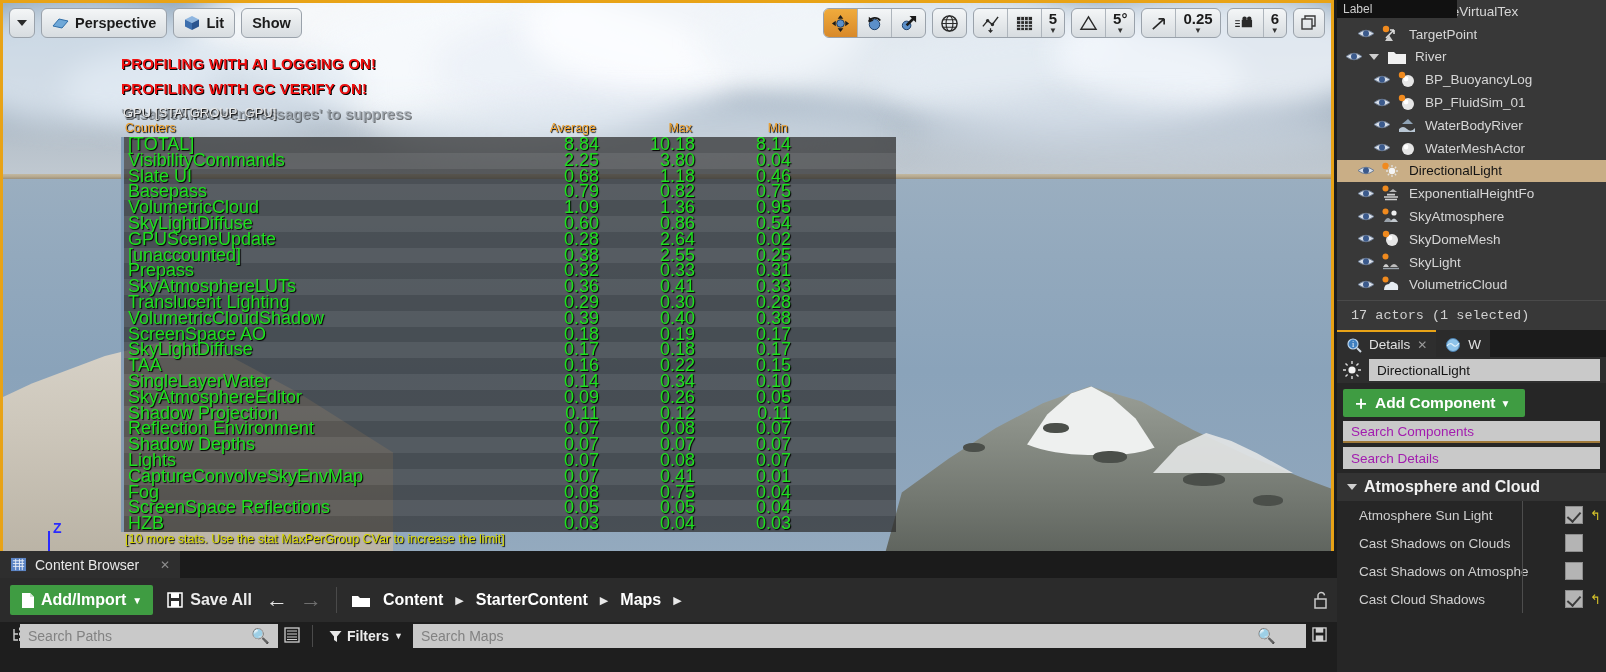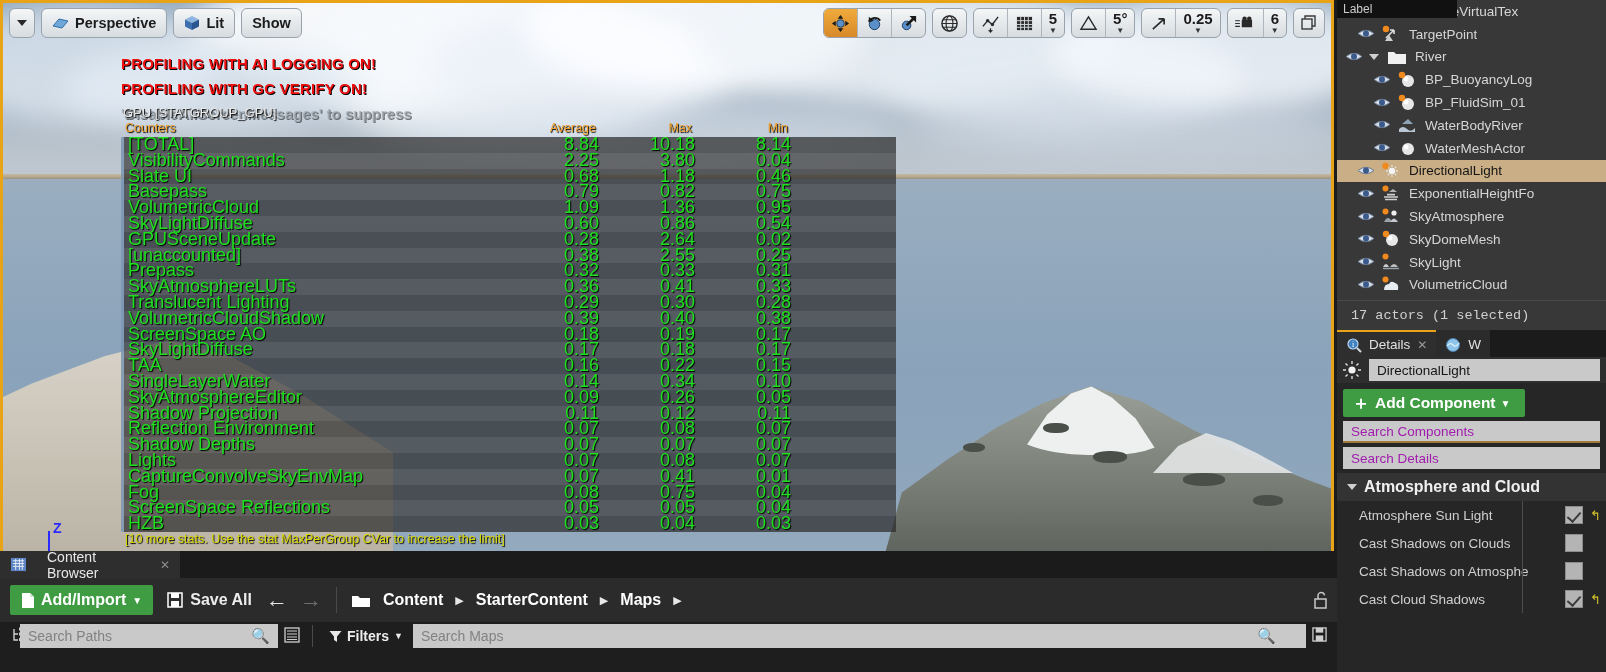--- a/index.html
+++ b/index.html
@@ -119,21 +119,21 @@
   .prow .pname{ flex:1; white-space:nowrap; overflow:hidden; }
   .vsep{ position:absolute; left:185px; top:0; bottom:0; width:1px; background:#4d4d4d; }
   .cbx{ width:18px; height:18px; background:#b4b4b4; border:1px solid #8d8d8d; position:relative;
      margin-left:6px; flex:0 0 18px; }
   .cbx.on::after{ content:""; position:absolute; left:4px; top:2px; width:6px; height:11px;
      border:solid #3a3a3a; border-width:0 2.5px 2.5px 0; transform:rotate(42deg); }
   .revert{ width:16px; color:#d4c12a; font-size:13px; margin-left:7px; flex:0 0 16px; }
 
   
   #cb{ position:absolute; left:0; top:551px; width:1337px; height:121px; background:#1e1e1e; }
-  .cbtab{ display:flex; align-items:center; gap:20px; height:27px; width:180px;
+  .cbtab{ display:flex; align-items:center; gap:8px; height:27px; width:180px;
      background:#2e2e2e; color:#e8e8e8; font-size:14px; padding:0 10px; }
   .cbtoolbar{ height:44px; background:#2b2b2b; display:flex; align-items:center; gap:14px; padding:0 10px;
      position:relative; }
   .cbbtn-green{ height:30px; background:#3f9c42; color:#fff; font-weight:bold; font-size:16px;
      display:flex; align-items:center; gap:6px; padding:0 11px; border-radius:2px; }
   .cbbtn{ display:flex; align-items:center; gap:7px; color:#ececec; font-weight:bold; font-size:16px; }
   .navbtn{ font-size:22px; line-height:1; }
   .crumbsep{ color:#e8e8e8; font-size:11px; }
   .crumb{ color:#fff; font-weight:bold; font-size:16px; }
   .vdiv{ width:1px; height:26px; background:#4a4a4a; }

